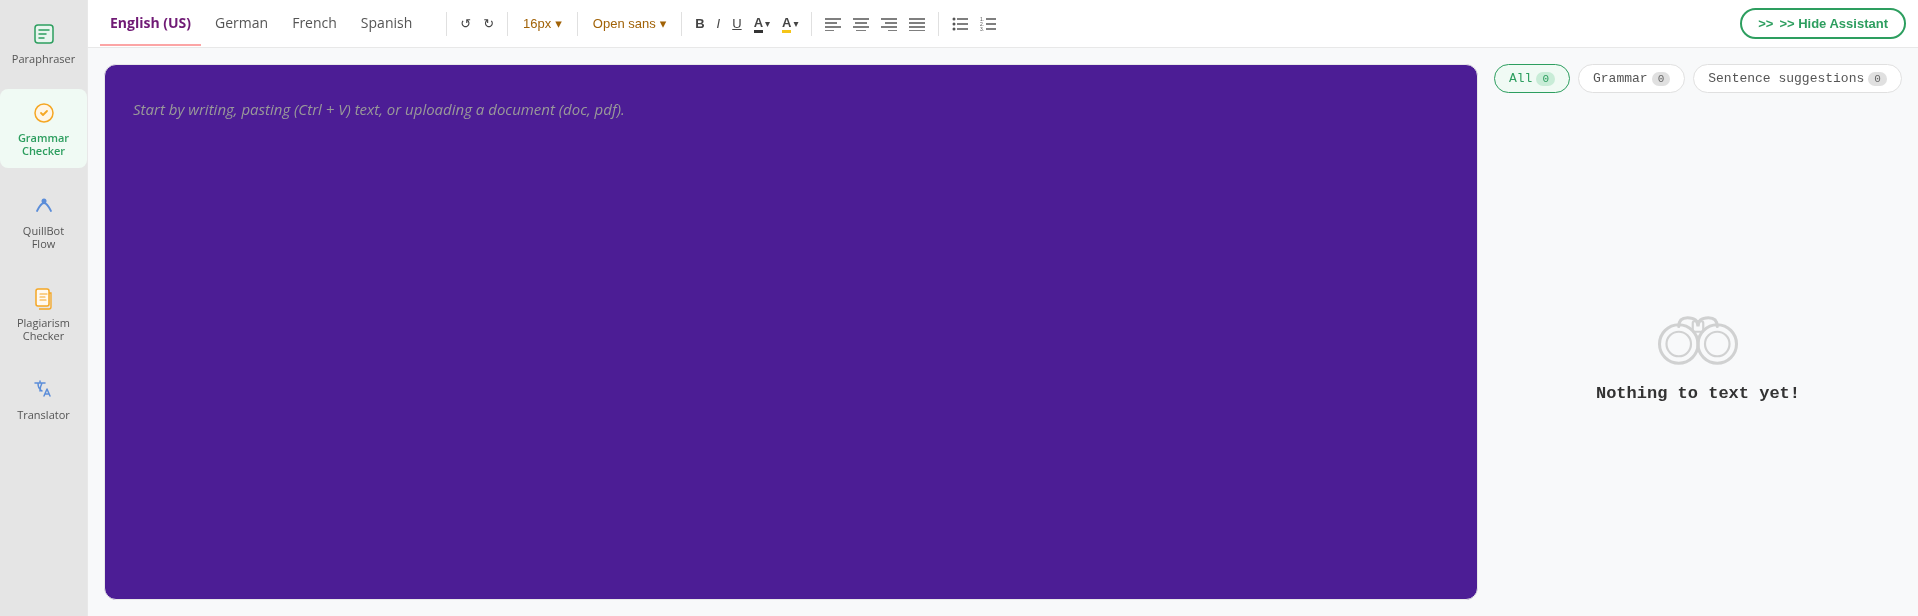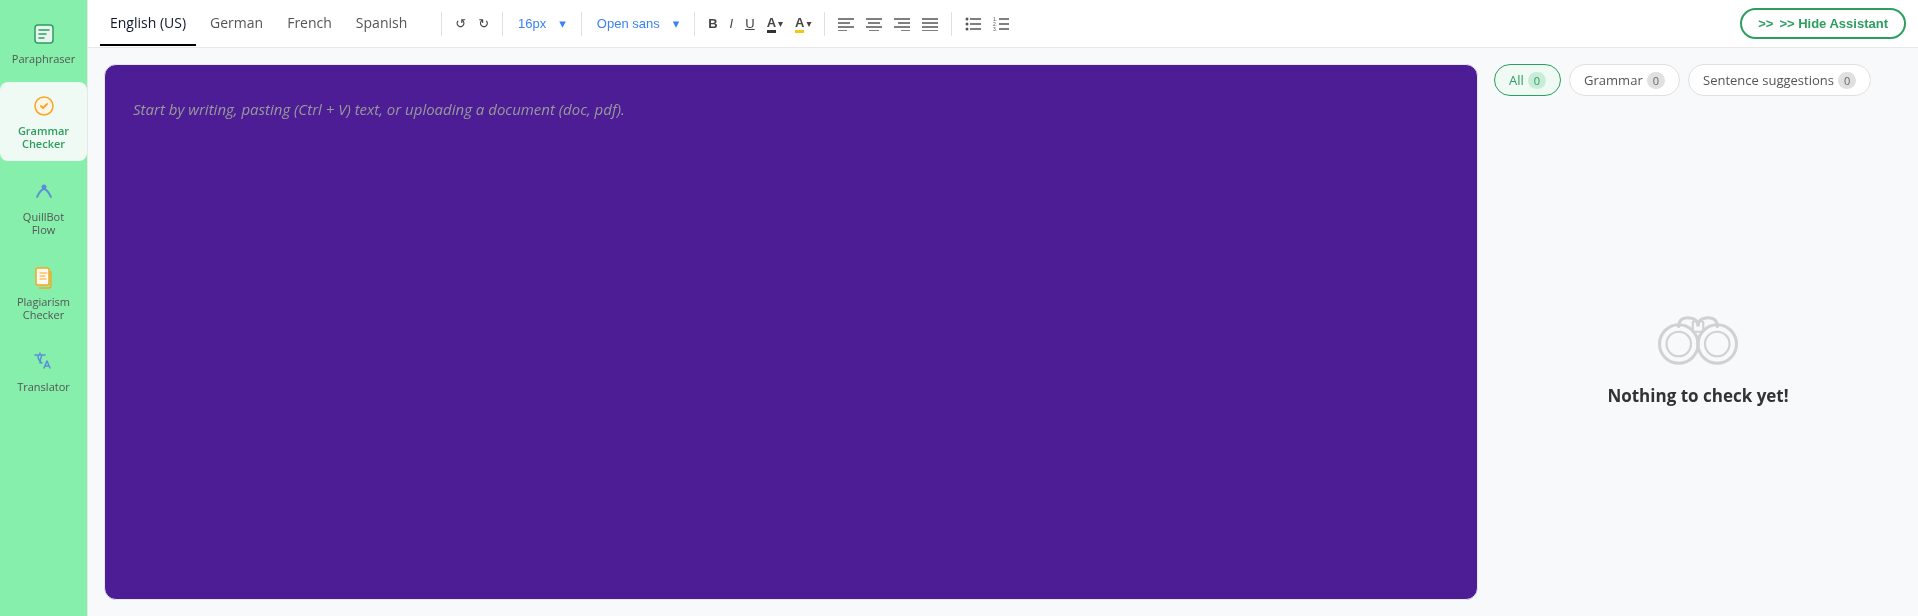--- a/index.html
+++ b/index.html
@@ -7,27 +7,27 @@
       font-family: 'Open Sans', Arial, sans-serif;
       background: #f8f9fa;
       display: flex;
       height: 616px;
       overflow: hidden;
     }
 
     
     .sidebar {
       width: 88px;
-      background: #86efac;
+      background: #e5e5e5;
       border-right: 1px solid #e8e8e8;
       display: flex;
       flex-direction: column;
       align-items: center;
       padding-top: 8px;
-      gap: 3px;
+      gap: 10px;
     }
     .sidebar-item {
       display: flex;
       flex-direction: column;
       align-items: center;
       justify-content: center;
       width: 100%;
       padding: 10px 4px;
       cursor: pointer;
       gap: 4px;
@@ -82,23 +82,23 @@
     }
     .lang-tab {
       padding: 12px 10px;
       font-size: 14px;
       color: #555;
       cursor: pointer;
       border-bottom: 2px solid transparent;
       white-space: nowrap;
     }
     .lang-tab.active {
-      color: #0f172a;
-      border-bottom: 2px solid #000000;
-      font-weight: 400;
+      color: #701a75;
+      border-bottom: 2px solid #fca5a5;
+      font-weight: 700;
     }
     .toolbar-divider {
       width: 1px;
       height: 24px;
       background: #e0e0e0;
       margin: 0 8px;
     }
     .toolbar-group {
       display: flex;
       align-items: center;
@@ -115,28 +115,28 @@
       display: flex;
       align-items: center;
       gap: 2px;
     }
     .toolbar-btn.bold { font-weight: 700; }
     .toolbar-btn.italic { font-style: italic; }
     .toolbar-btn.underline { text-decoration: underline; }
     .toolbar-select {
       display: flex;
       align-items: center;
-      gap: 13px;
+      gap: 4px;
       padding: 3px 7px;
       border: none;
       background: none;
       cursor: pointer;
       border-radius: 4px;
       font-size: 13px;
-      color: #3b82f6;
+      color: #a16207;
     }
     .spacer { flex: 1; }
     .hide-assistant-btn {
       border: 2px solid #2d9e5f;
       border-radius: 20px;
       background: none;
       color: #2d9e5f;
       font-size: 13px;
       font-weight: 600;
       padding: 6px 16px;
@@ -195,20 +195,21 @@
       font-size: 16px;
     }
 
     
     .right-panel {
       width: 440px;
       display: flex;
       flex-direction: column;
       padding: 16px;
       gap: 12px;
+      font-family: Liberation Mono, monospace;
     }
     .filter-tabs {
       display: flex;
       gap: 8px;
     }
     .filter-tab {
       display: flex;
       align-items: center;
       gap: 4px;
       padding: 6px 14px;
@@ -467,17 +468,17 @@
       <div class="empty-state">
 
         <svg class="binoculars-icon" viewBox="0 0 100 80" fill="none" xmlns="http://www.w3.org/2000/svg">
           <circle cx="28" cy="48" r="22" stroke="#888" stroke-width="3.5" fill="none"></circle>
           <circle cx="72" cy="48" r="22" stroke="#888" stroke-width="3.5" fill="none"></circle>
           <circle cx="28" cy="48" r="14" stroke="#888" stroke-width="2.5" fill="none"></circle>
           <circle cx="72" cy="48" r="14" stroke="#888" stroke-width="2.5" fill="none"></circle>
           <path d="M28 28 Q28 18 38 18 Q50 18 50 28 Q50 18 62 18 Q72 18 72 28" stroke="#888" stroke-width="3.5" fill="none" stroke-linecap="round"></path>
           <rect x="44" y="22" width="12" height="12" rx="2" stroke="#888" stroke-width="2.5" fill="none"></rect>
         </svg>
-        <div class="empty-title">Nothing to check yet!</div>
+        <div class="empty-title">Nothing to text yet!</div>
       </div>
     </div>
   </div>
 </div>
 
 </body></html>

